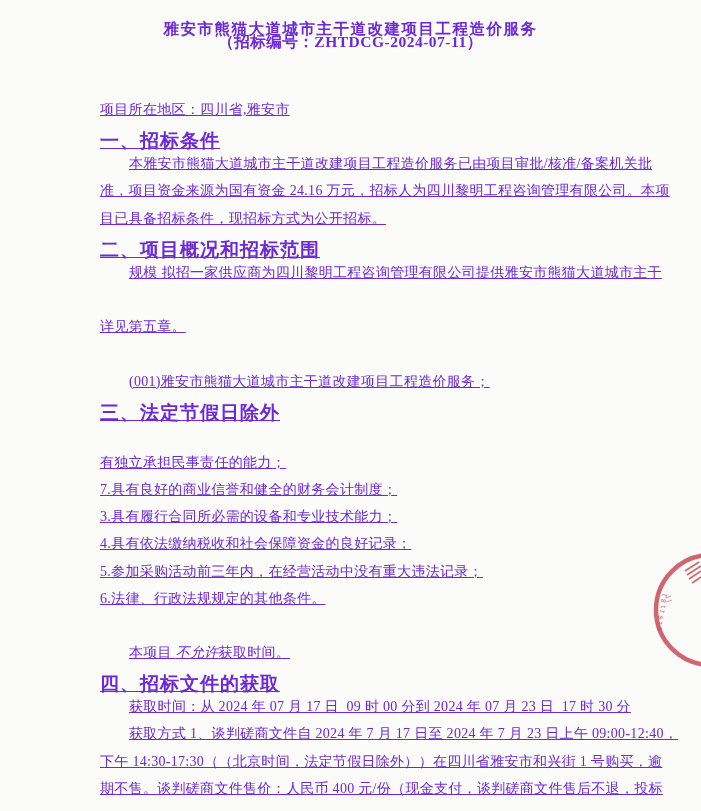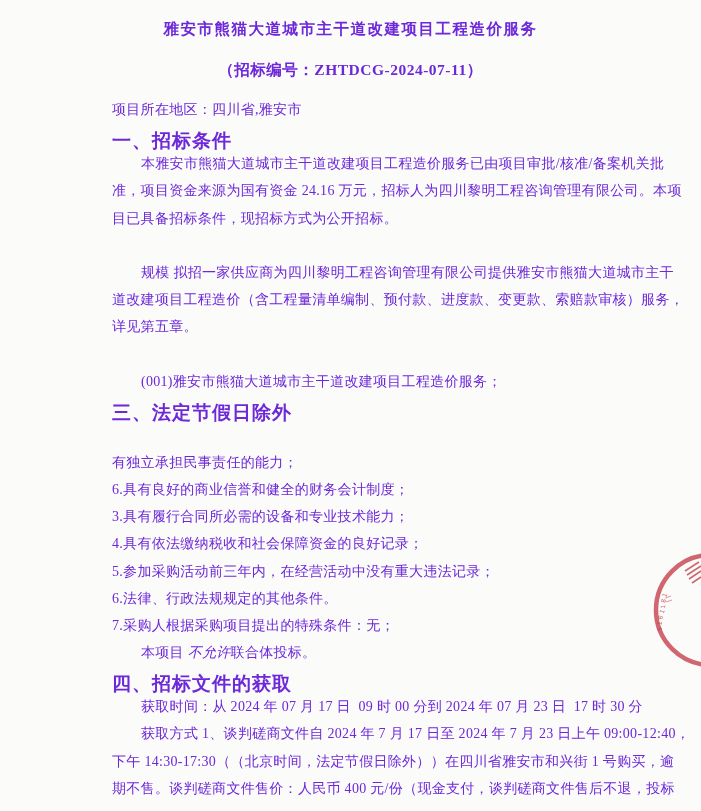--- a/index.html
+++ b/index.html
@@ -13,28 +13,29 @@
   }
   .title-line{
     position:absolute;left:0;width:100%;
     text-align:center;
     font-weight:700;
     font-size:15.5px;
     letter-spacing:1.5px;
     white-space:pre;
   }
   .title-1{top:19px;}
-  .title-2{top:60px;letter-spacing:0.5px;}
+  .title-2{top:32px;letter-spacing:0.5px;}
   .ln{
     position:absolute;
-    left:112px;
+    left:100px;
     top:calc(101px + var(--i) * 27.15px);
     font-size:14px;
     letter-spacing:0.3px;
     white-space:pre;
+    text-decoration:underline;
   }
   .h{font-weight:700;font-size:19px;letter-spacing:1px;}
   .ind{margin-left:29px;}
   .it{font-style:italic;}
   .seal{
     position:absolute;
     left:641px;top:548px;
     width:60px;height:125px;
     pointer-events:none;
   }
@@ -45,33 +46,32 @@
 <div class="page">
 
   <div class="title-line title-1">雅安市熊猫大道城市主干道改建项目工程造价服务</div>
   <div class="title-line title-2">（招标编号：ZHTDCG-2024-07-11）</div>
 
   <div class="ln" style="--i:0">项目所在地区：四川省,雅安市</div>
   <div class="ln h" style="--i:1">一、招标条件</div>
   <div class="ln ind" style="--i:2">本雅安市熊猫大道城市主干道改建项目工程造价服务已由项目审批/核准/备案机关批</div>
   <div class="ln" style="--i:3">准，项目资金来源为国有资金 24.16 万元，招标人为四川黎明工程咨询管理有限公司。本项</div>
   <div class="ln" style="--i:4">目已具备招标条件，现招标方式为公开招标。</div>
+  <div class="ln h" style="--i:5">二、项目概况和招标范围</div>
   <div class="ln ind" style="--i:6">规模 拟招一家供应商为四川黎明工程咨询管理有限公司提供雅安市熊猫大道城市主干</div>
-  <div class="ln" style="--i:7">道改建项目工程造价（含工程量清单编制、预付款、进度款、变更款、索赔款审核）服务，</div>
   <div class="ln" style="--i:8">详见第五章。</div>
   <div class="ln ind" style="--i:10">(001)雅安市熊猫大道城市主干道改建项目工程造价服务；</div>
   <div class="ln h" style="--i:11">三、法定节假日除外</div>
   <div class="ln" style="--i:13">有独立承担民事责任的能力；</div>
-  <div class="ln" style="--i:14">6.具有良好的商业信誉和健全的财务会计制度；</div>
+  <div class="ln" style="--i:14">7.具有良好的商业信誉和健全的财务会计制度；</div>
   <div class="ln" style="--i:15">3.具有履行合同所必需的设备和专业技术能力；</div>
   <div class="ln" style="--i:16">4.具有依法缴纳税收和社会保障资金的良好记录；</div>
   <div class="ln" style="--i:17">5.参加采购活动前三年内，在经营活动中没有重大违法记录；</div>
   <div class="ln" style="--i:18">6.法律、行政法规规定的其他条件。</div>
-  <div class="ln" style="--i:19">7.采购人根据采购项目提出的特殊条件：无；</div>
-  <div class="ln ind" style="--i:20"><span>本项目 </span><span class="it">不允许</span><span>联合体投标。</span></div>
+  <div class="ln ind" style="--i:20"><span>本项目 </span><span class="it">不允许</span><span>获取时间。</span></div>
   <div class="ln h" style="--i:21">四、招标文件的获取</div>
   <div class="ln ind" style="--i:22">获取时间：从 2024 年 07 月 17 日  09 时 00 分到 2024 年 07 月 23 日  17 时 30 分</div>
   <div class="ln ind" style="--i:23">获取方式 1、谈判磋商文件自 2024 年 7 月 17 日至 2024 年 7 月 23 日上午 09:00-12:40，</div>
   <div class="ln" style="--i:24">下午 14:30-17:30（（北京时间，法定节假日除外））在四川省雅安市和兴街 1 号购买，逾</div>
   <div class="ln" style="--i:25">期不售。谈判磋商文件售价：人民币 400 元/份（现金支付，谈判磋商文件售后不退，投标</div>
 
   <svg class="seal" viewBox="0 0 60 125" xmlns="http://www.w3.org/2000/svg">
     <g stroke="rgba(196,65,78,0.8)" fill="none">
 
       <circle cx="70" cy="62" r="55" stroke-width="4.5"></circle>

